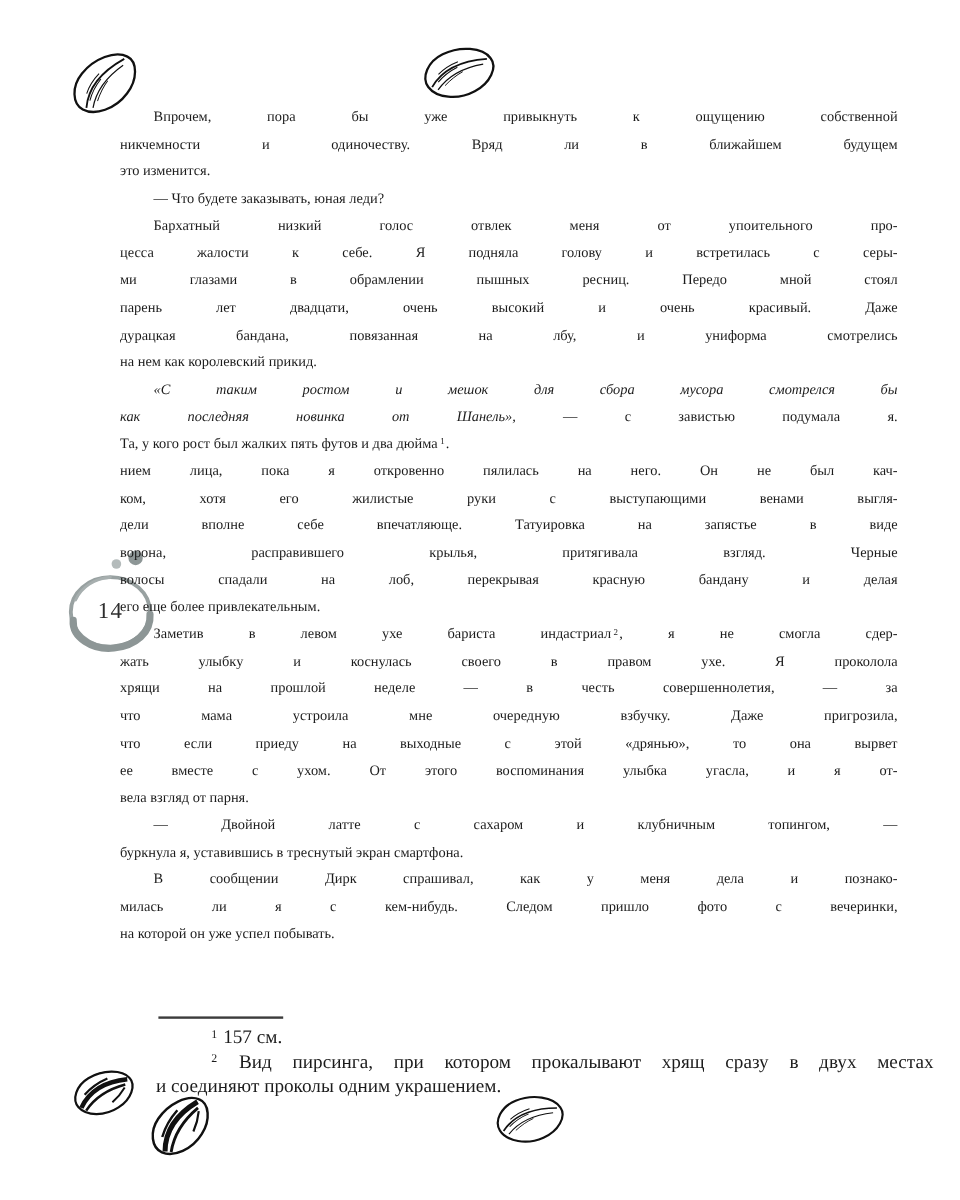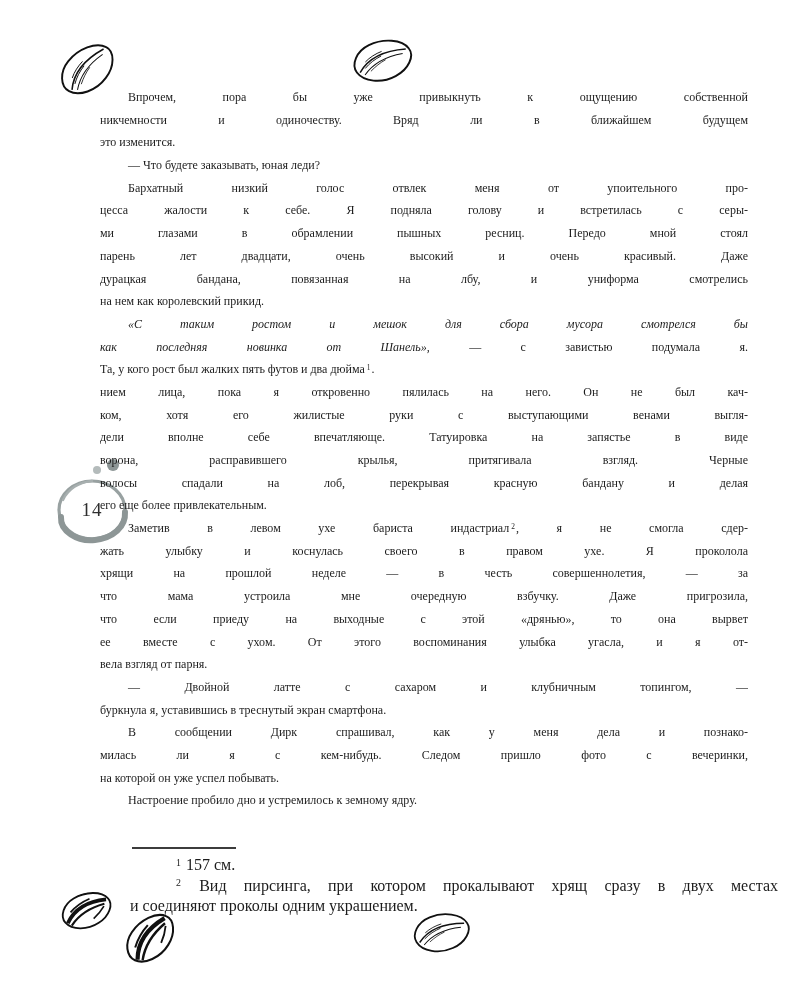--- a/index.html
+++ b/index.html
@@ -157,23 +157,20 @@
       </div>
       <div>
         <div class="line indent"><span>— Двойной латте с сахаром и клубничным топингом, —</span></div>
         <div class="line end"><span>буркнула я, уставившись в треснутый экран смартфона.</span></div>
       </div>
       <div>
         <div class="line indent"><span>В сообщении Дирк спрашивал, как у меня дела и познако-</span></div>
         <div class="line"><span>милась ли я с кем-нибудь. Следом пришло фото с вечеринки,</span></div>
         <div class="line end"><span>на которой он уже успел побывать.</span></div>
       </div>
-      <div>
-        <div class="line indent end"><span>Настроение пробило дно и устремилось к земному ядру.</span></div>
-      </div>
     </div>
 
   <div id="footnote-divider"></div>
   <div id="footnotes">
       <div>
         <div class="line indent end"><sup>1</sup><span> 157 см.</span></div>
       </div>
       <div>
         <div class="line indent"><sup>2</sup><span> Вид пирсинга, при котором прокалывают хрящ сразу в двух местах</span></div>
         <div class="line end"><span>и соединяют проколы одним украшением.</span></div>

